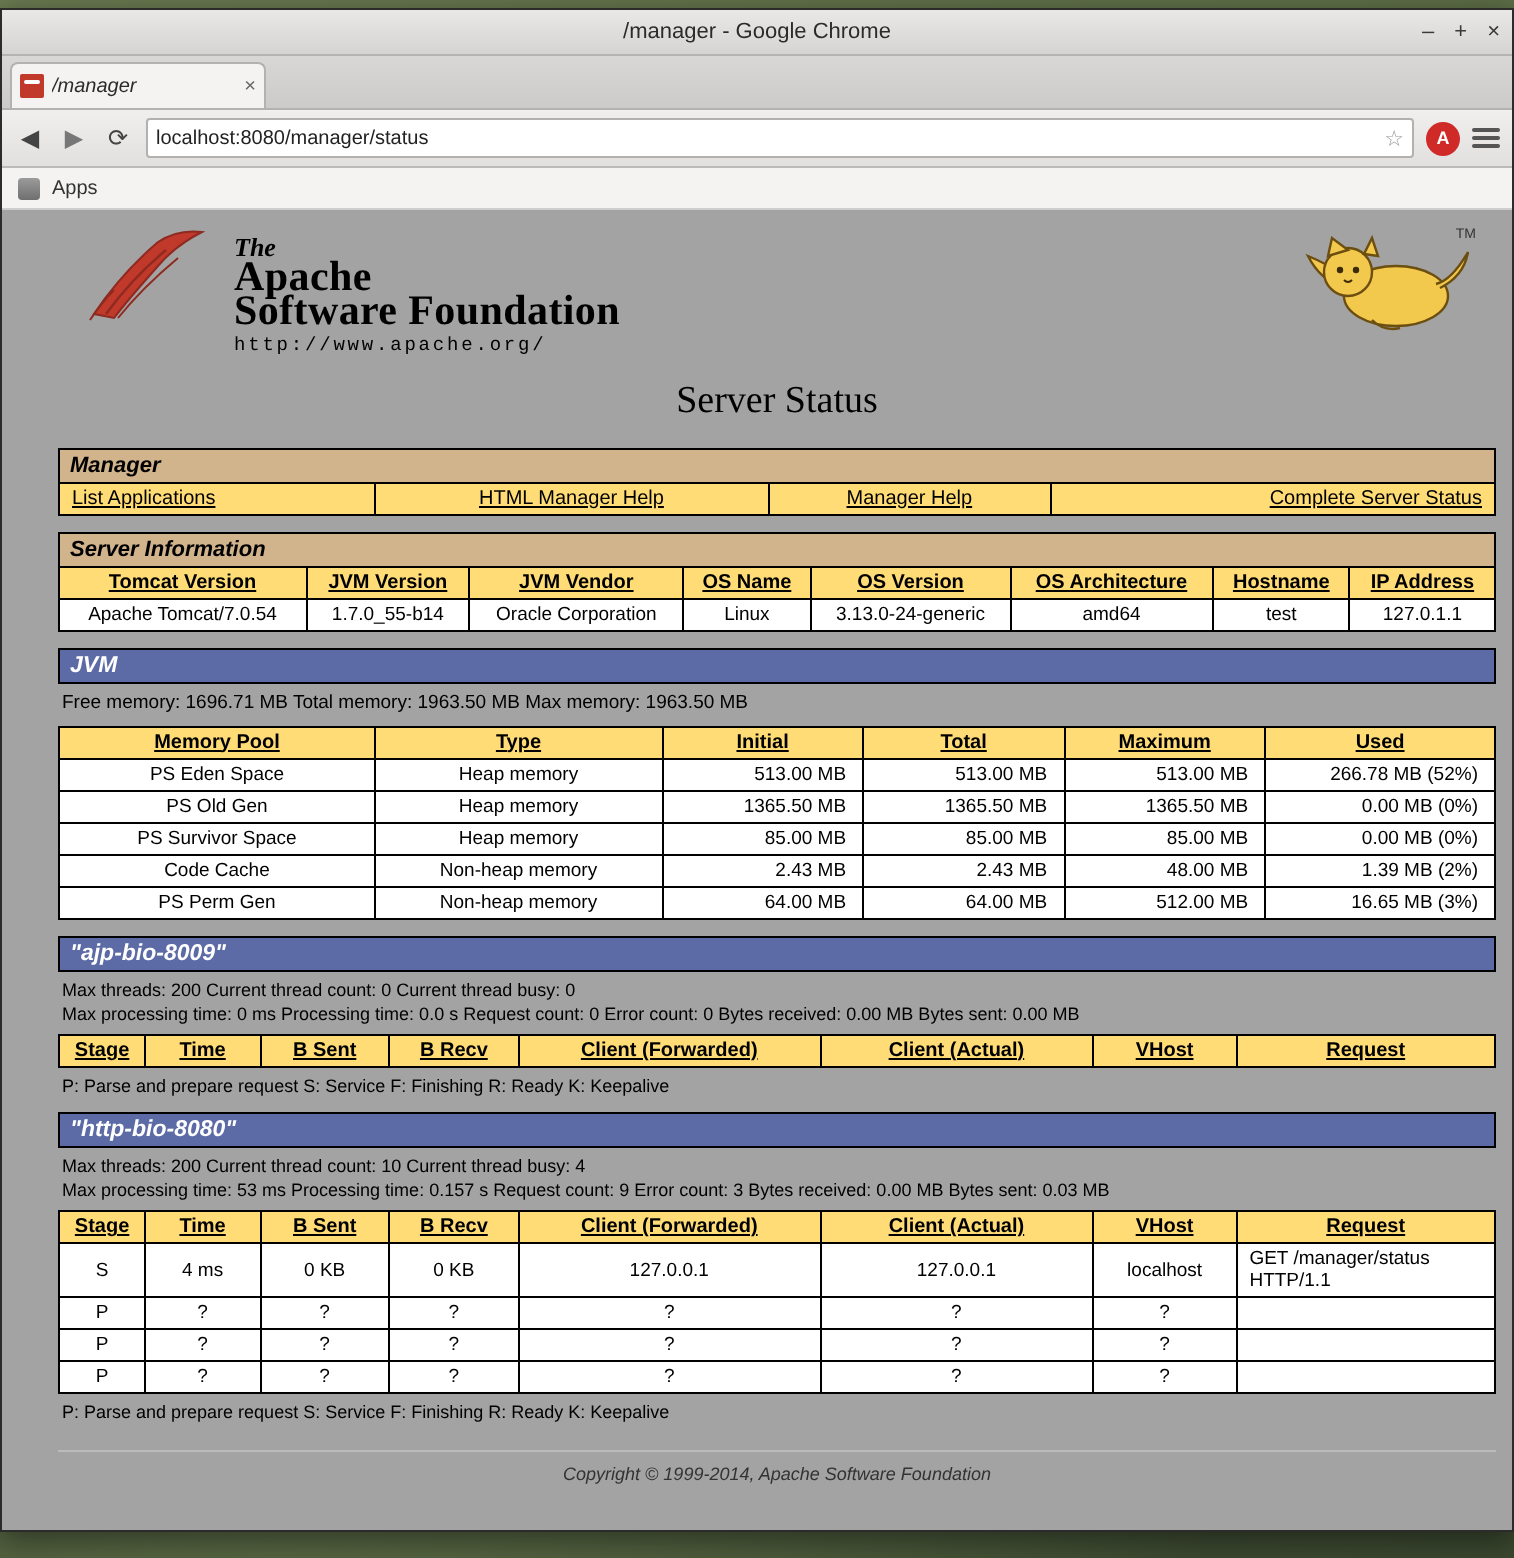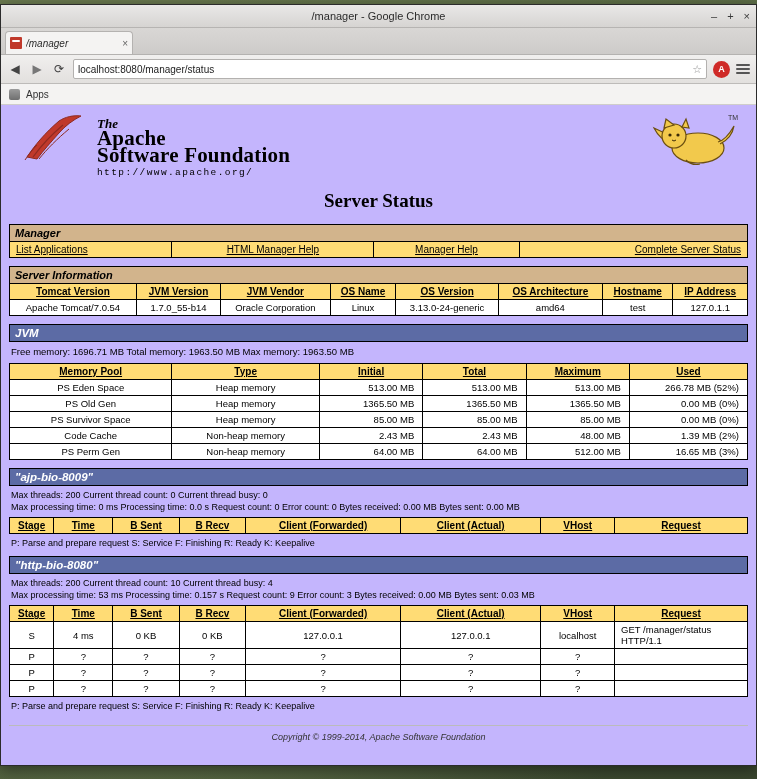--- a/index.html
+++ b/index.html
@@ -122,23 +122,24 @@
     flex: 0 0 auto;
   }
   .bm-icon {
     width: 11px; height: 11px; background: #7a7a7a; border-radius: 2px;
     display:inline-block;
     background: linear-gradient(#9b9b9b,#6f6f6f);
   }
   
   .viewport {
     flex: 1 1 auto;
-    background: #c4b5fd;
+    background: #a3a3a3;
     overflow: hidden;
     position: relative;
+    padding-left: 20px;
   }
   .page {
     padding: 0 8px 0 8px;
     box-sizing: border-box;
     width: 100%;
   }
   
   .brandbar {
     display: flex; align-items: center; justify-content: space-between;
     padding: 8px 10px 6px 10px;
@@ -165,21 +166,21 @@
   .asf-text .l4 {
     font-family: "Liberation Mono", monospace;
     font-size: 9.5px; color: #000; letter-spacing: 1.4px; margin-top: 2px;
   }
   .tomcat-logo { position: relative; width: 96px; height: 62px; }
   .tm { position:absolute; right:0; top:0; font-size:7px; color:#333; }
   h1.page-title {
     text-align: center;
     font-family: "Liberation Serif", serif;
     font-size: 19px;
-    font-weight: bold;
+    font-weight: normal;
     color: #000;
     margin: 6px 0 12px 0;
   }
   
   table.block {
     width: 100%;
     border-collapse: collapse;
     margin-bottom: 8px;
     font-size: 10px;
   }

